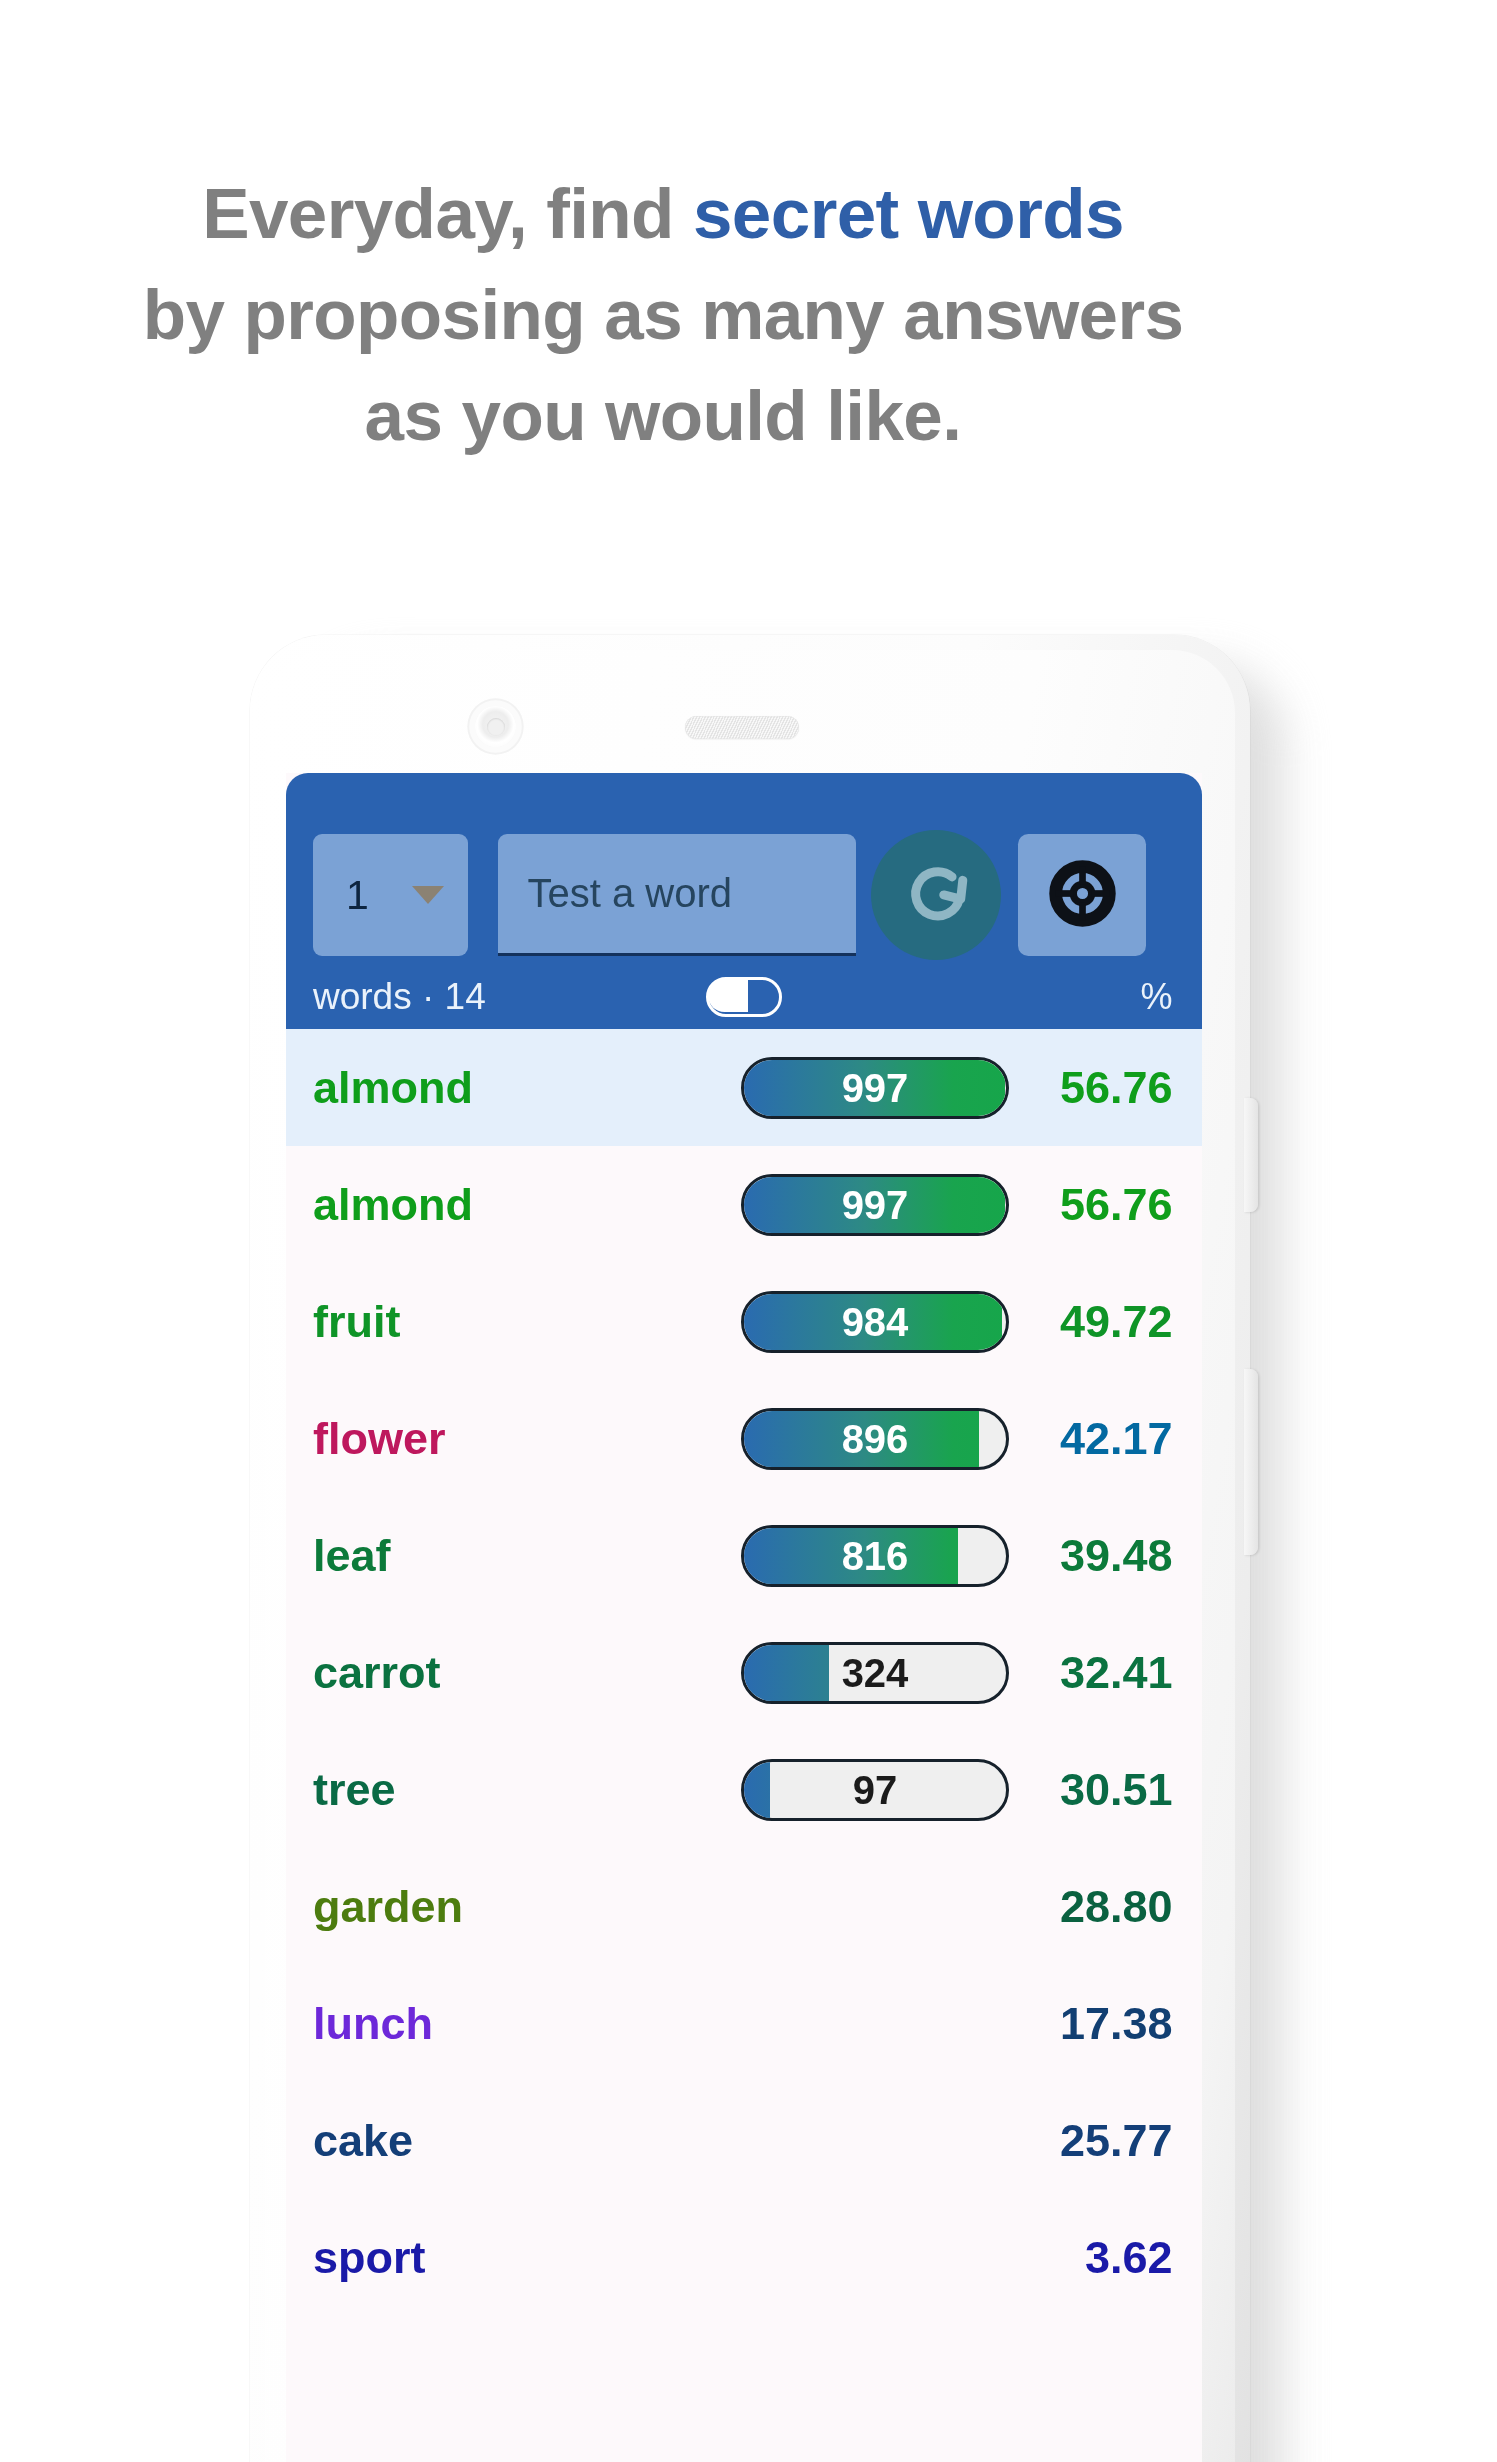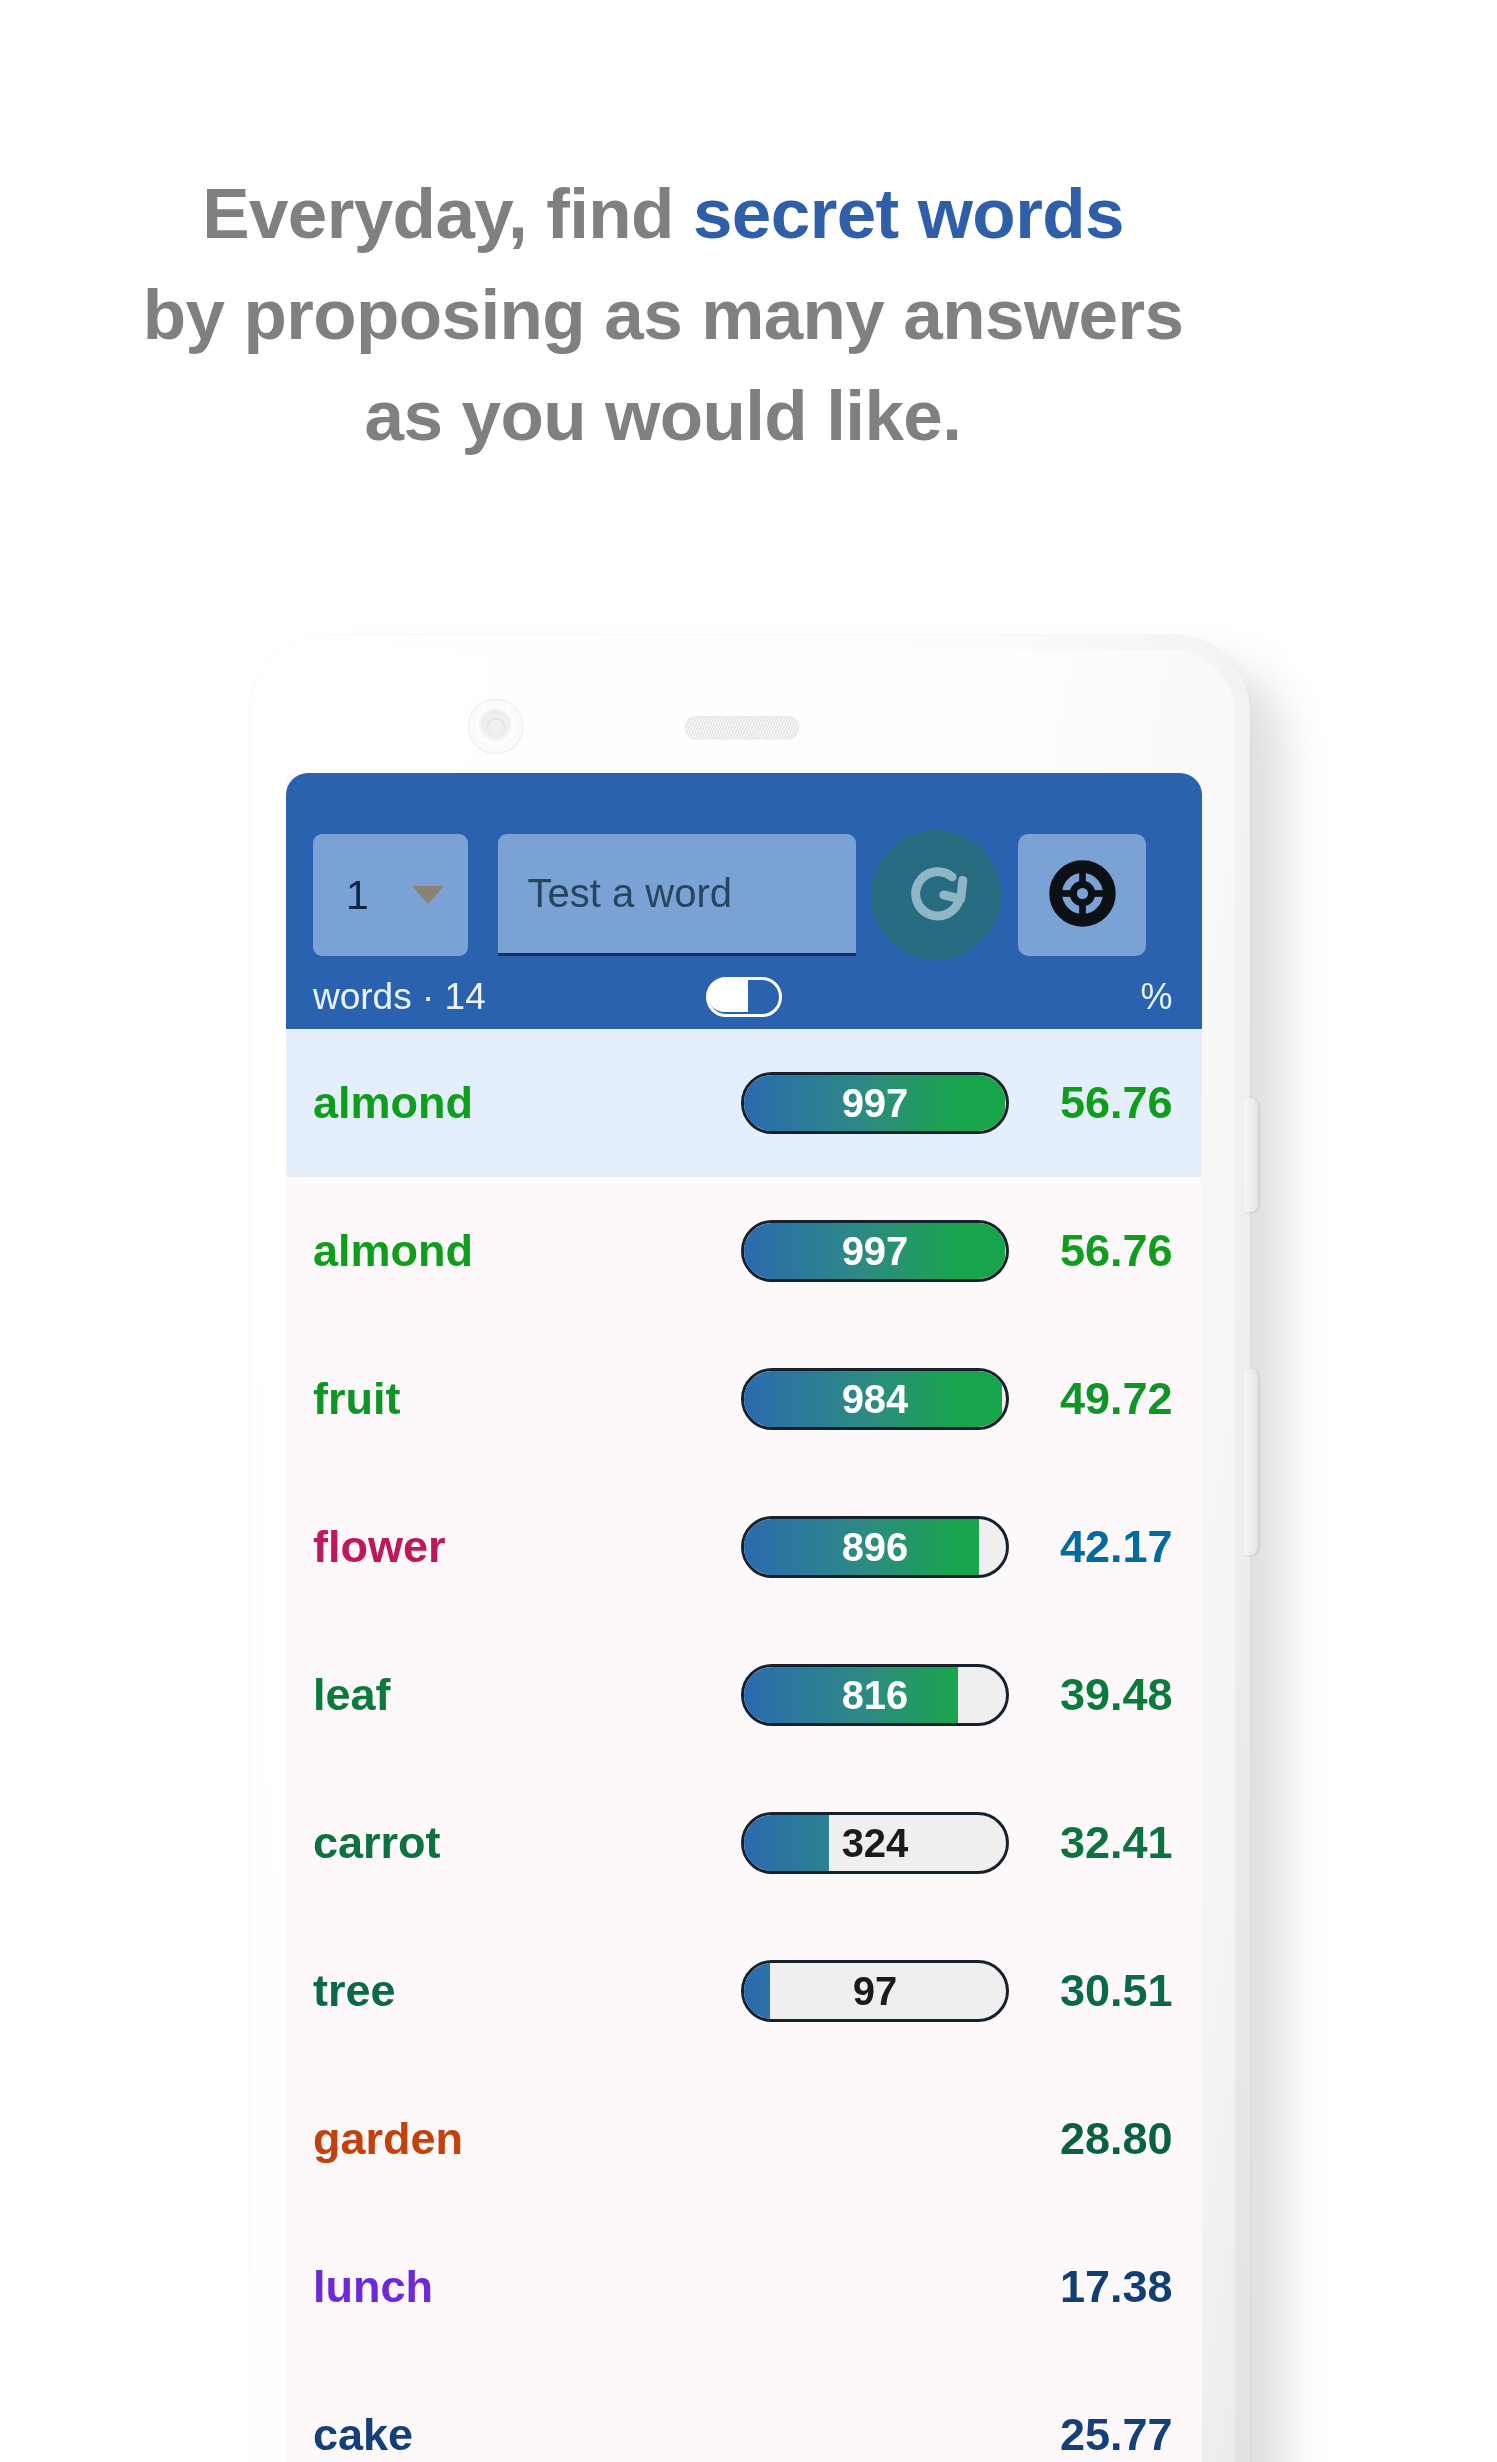--- a/index.html
+++ b/index.html
@@ -172,21 +172,21 @@
   }
   #percent-label {
     position:absolute; right:29.5px; top:50%;
     transform:translateY(-50%);
     font-size:36px; color:#eaf2fb;
   }
 
   
   .word-row {
     position:relative;
-    width:916px; height:148px;
+    width:916px; height:117px;
     display:flex; align-items:center;
     background:#fdf9fb;
   }
   .word-row.highlight { background:#e4effb; }
 
   .word-label {
     position:absolute; left:27px;
     font-size:45px; font-weight:bold;
     white-space:nowrap;
   }
@@ -332,21 +332,21 @@
       </div>
       <div class="word-row">
         <span class="word-label" style="color: rgb(10, 106, 69);">tree</span>
         <div class="bar-wrap">
           <div class="bar-fill" style="width: 10%;"></div>
           <span class="bar-num on-empty">97</span>
         </div>
         <span class="score" style="color: rgb(10, 106, 69);">30.51</span>
       </div>
       <div class="word-row">
-        <span class="word-label" style="color: #c2410c;">garden</span>
+        <span class="word-label" style="color: #4d7c0f;">garden</span>
         <span class="score" style="color: rgb(10, 97, 64);">28.80</span>
       </div>
       <div class="word-row">
         <span class="word-label" style="color: #6d28d9;">lunch</span>
         <span class="score" style="color: rgb(18, 63, 114);">17.38</span>
       </div>
       <div class="word-row">
         <span class="word-label" style="color: rgb(20, 63, 120);">cake</span>
         <span class="score" style="color: rgb(20, 63, 120);">25.77</span>
       </div>

